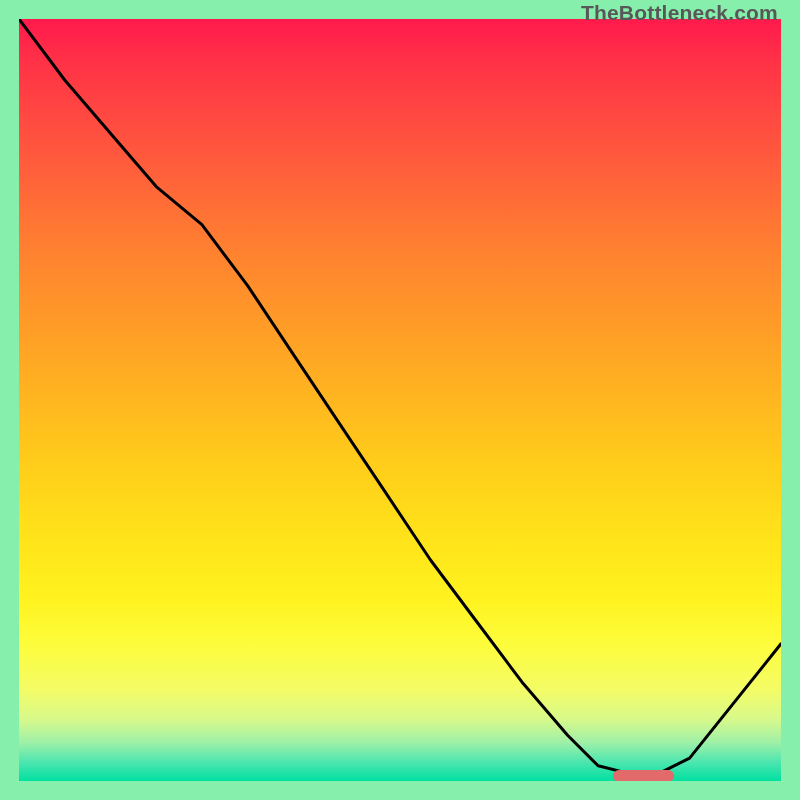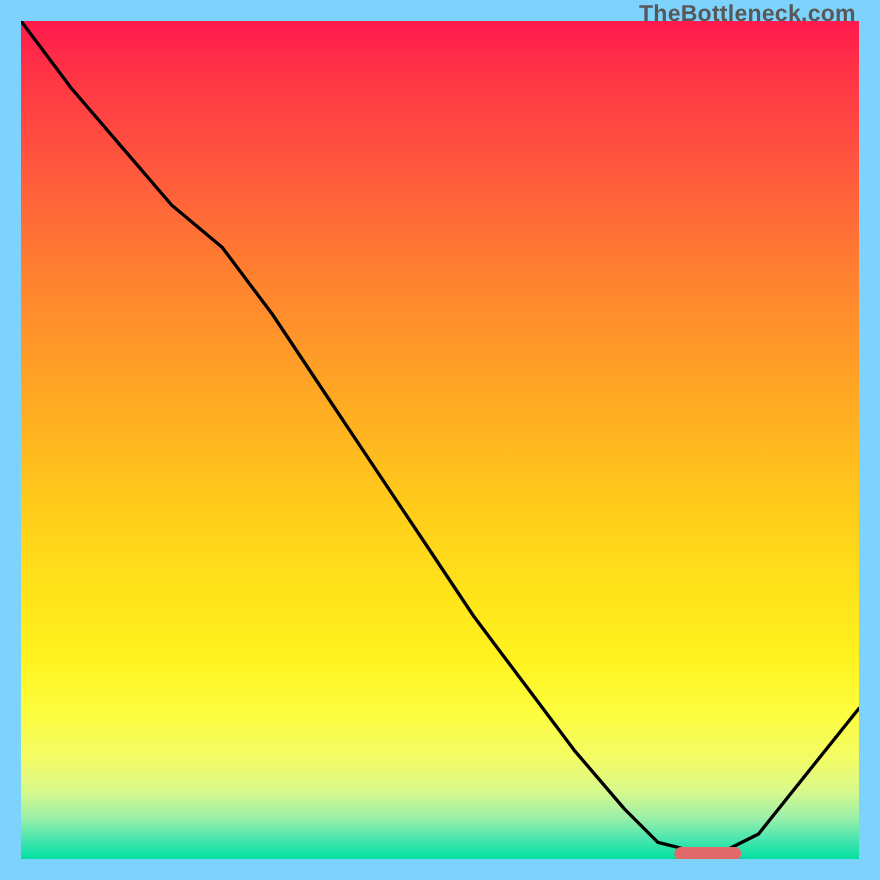--- a/index.html
+++ b/index.html
@@ -10,21 +10,21 @@
     overflow: hidden;
     background: #000;
     font-family: Arial, Helvetica, sans-serif;
   }
   .frame {
     position: absolute;
     left: 0;
     top: 0;
     width: 800px;
     height: 800px;
-    background: #7dd3fc;
+    background: #86efac;
   }
   .plot-area {
     position: absolute;
     left: 19px;
     top: 19px;
     width: 762px;
     height: 762px;
     overflow: hidden;
   }
   .gradient {

